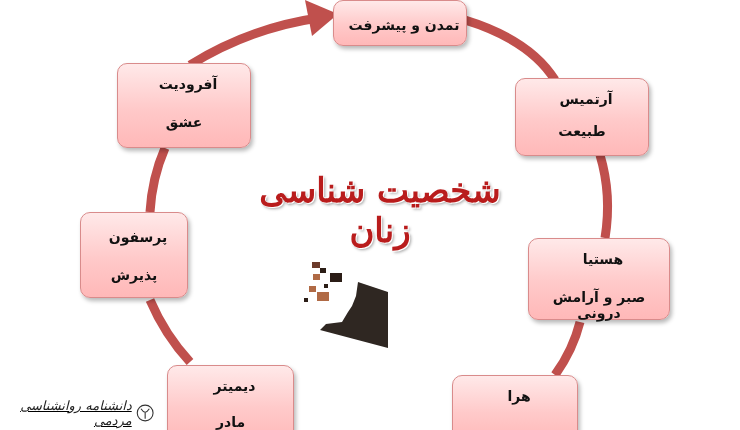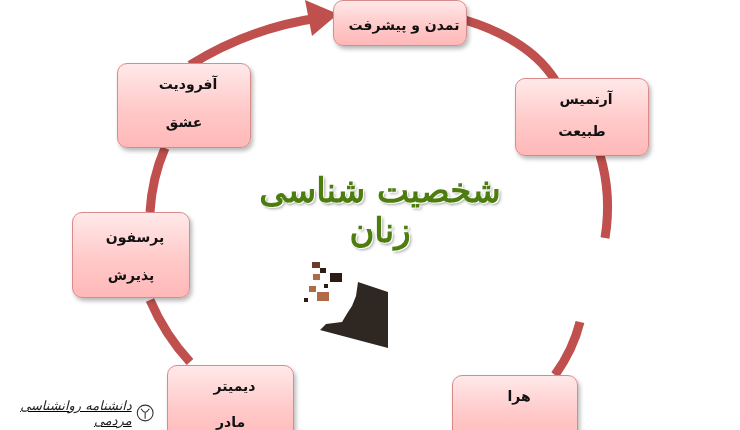--- a/index.html
+++ b/index.html
@@ -14,21 +14,21 @@
     border: 1px solid #d98b8b; border-radius: 10px;
     background: linear-gradient(to bottom, #ffe9e9 0%, #ffc9c9 55%, #ffb8b8 100%);
     box-shadow: 2px 3px 4px rgba(0,0,0,0.28);
     direction: rtl; text-align: center; color: #111;
     font-size: 14px; font-weight: bold;
   }
   .node .line1 { position: absolute; left: 0; right: 0; top: 12px; margin-left: 8px; }
   .node .line2 { position: absolute; left: 0; right: 0; top: 50px; }
   .title {
     position: absolute; left: 240px; top: 170px; width: 280px; text-align: center;
-    direction: rtl; font-size: 34px; font-weight: bold; color: #4d7c0f;
+    direction: rtl; font-size: 34px; font-weight: bold; color: #b91c1c;
     text-shadow: 1px 1px 0 #fff, -1px -1px 0 #fff, 2px 2px 3px rgba(0,0,0,0.35);
     font-family: "DejaVu Serif", serif;
   }
   .logo-icon { position: absolute; left: 290px; top: 250px; }
   .watermark {
     position: absolute; left: 4px; top: 400px; width: 150px; height: 26px;
     display: flex; align-items: center; direction: rtl; text-decoration: underline;
   }
   .watermark .wm-text { font-size: 13px; font-style: italic; color: #222; font-family: "DejaVu Serif", serif; }
   .watermark .wm-icon { margin-left: 4px; }
@@ -58,31 +58,35 @@
 
   <div class="node" style="left:333px; top:0px; width:134px; height:46px;">
     <span class="line1" style="top:16px;">تمدن و پیشرفت</span>
   </div>
 
   <div class="node" style="left:515px; top:78px; width:134px; height:78px;">
     <span class="line1">آرتمیس</span>
     <span class="line2" style="top:44px;">طبیعت</span>
   </div>
 
+  <div class="node" style="left:528px; top:238px; width:142px; height:82px;">
+    <span class="line1">هستیا</span>
+    <span class="line2" style="top:50px;">صبر و آرامش درونی</span>
+  </div>
 
   <div class="node" style="left:452px; top:375px; width:126px; height:70px;">
     <span class="line1">هرا</span>
   </div>
 
   <div class="node" style="left:167px; top:365px; width:127px; height:80px;">
     <span class="line1">دیمیتر</span>
     <span class="line2" style="top:48px;">مادر</span>
   </div>
 
-  <div class="node" style="left:72px; top:212px; width:118px; height:86px;">
+  <div class="node" style="left:80px; top:212px; width:108px; height:86px;">
     <span class="line1" style="top:16px;">پرسفون</span>
     <span class="line2" style="top:54px;text-align:center;">پذیرش</span>
   </div>
 
   <div class="node" style="left:117px; top:63px; width:134px; height:85px;">
     <span class="line1">آفرودیت</span>
     <span class="line2" style="top:50px;">عشق</span>
   </div>
 
   <div class="title">شخصیت شناسی زنان</div>

